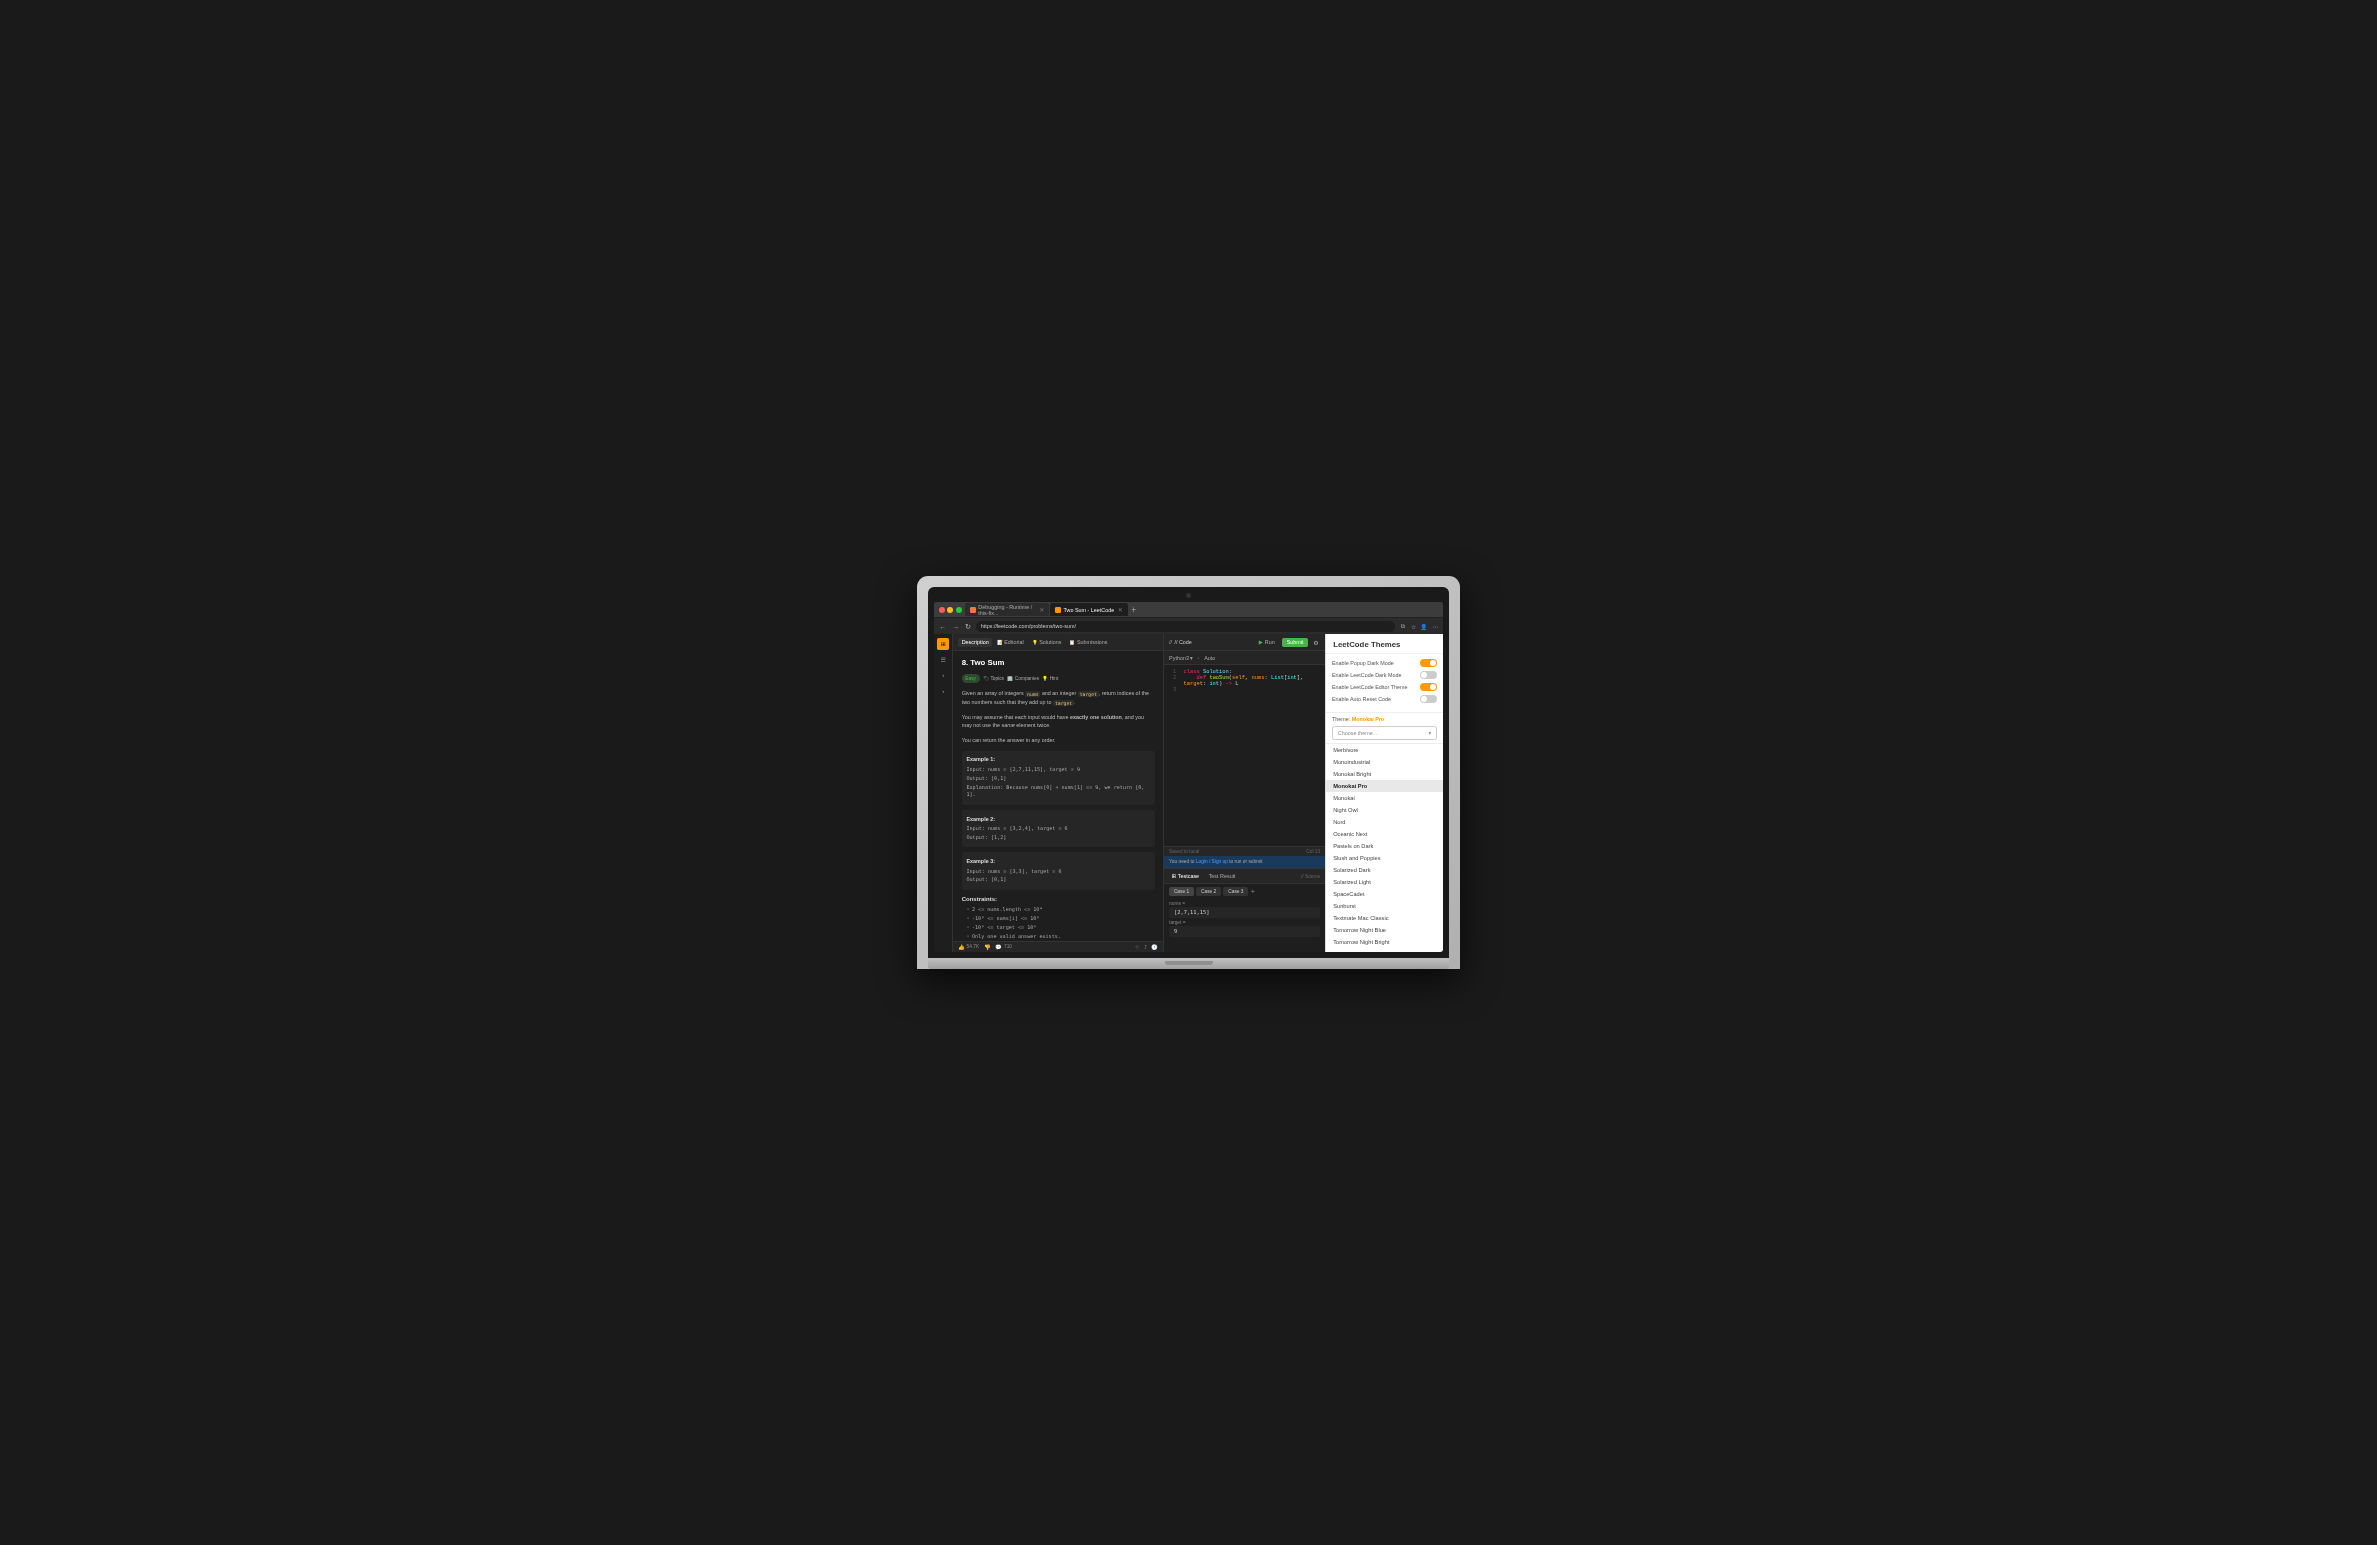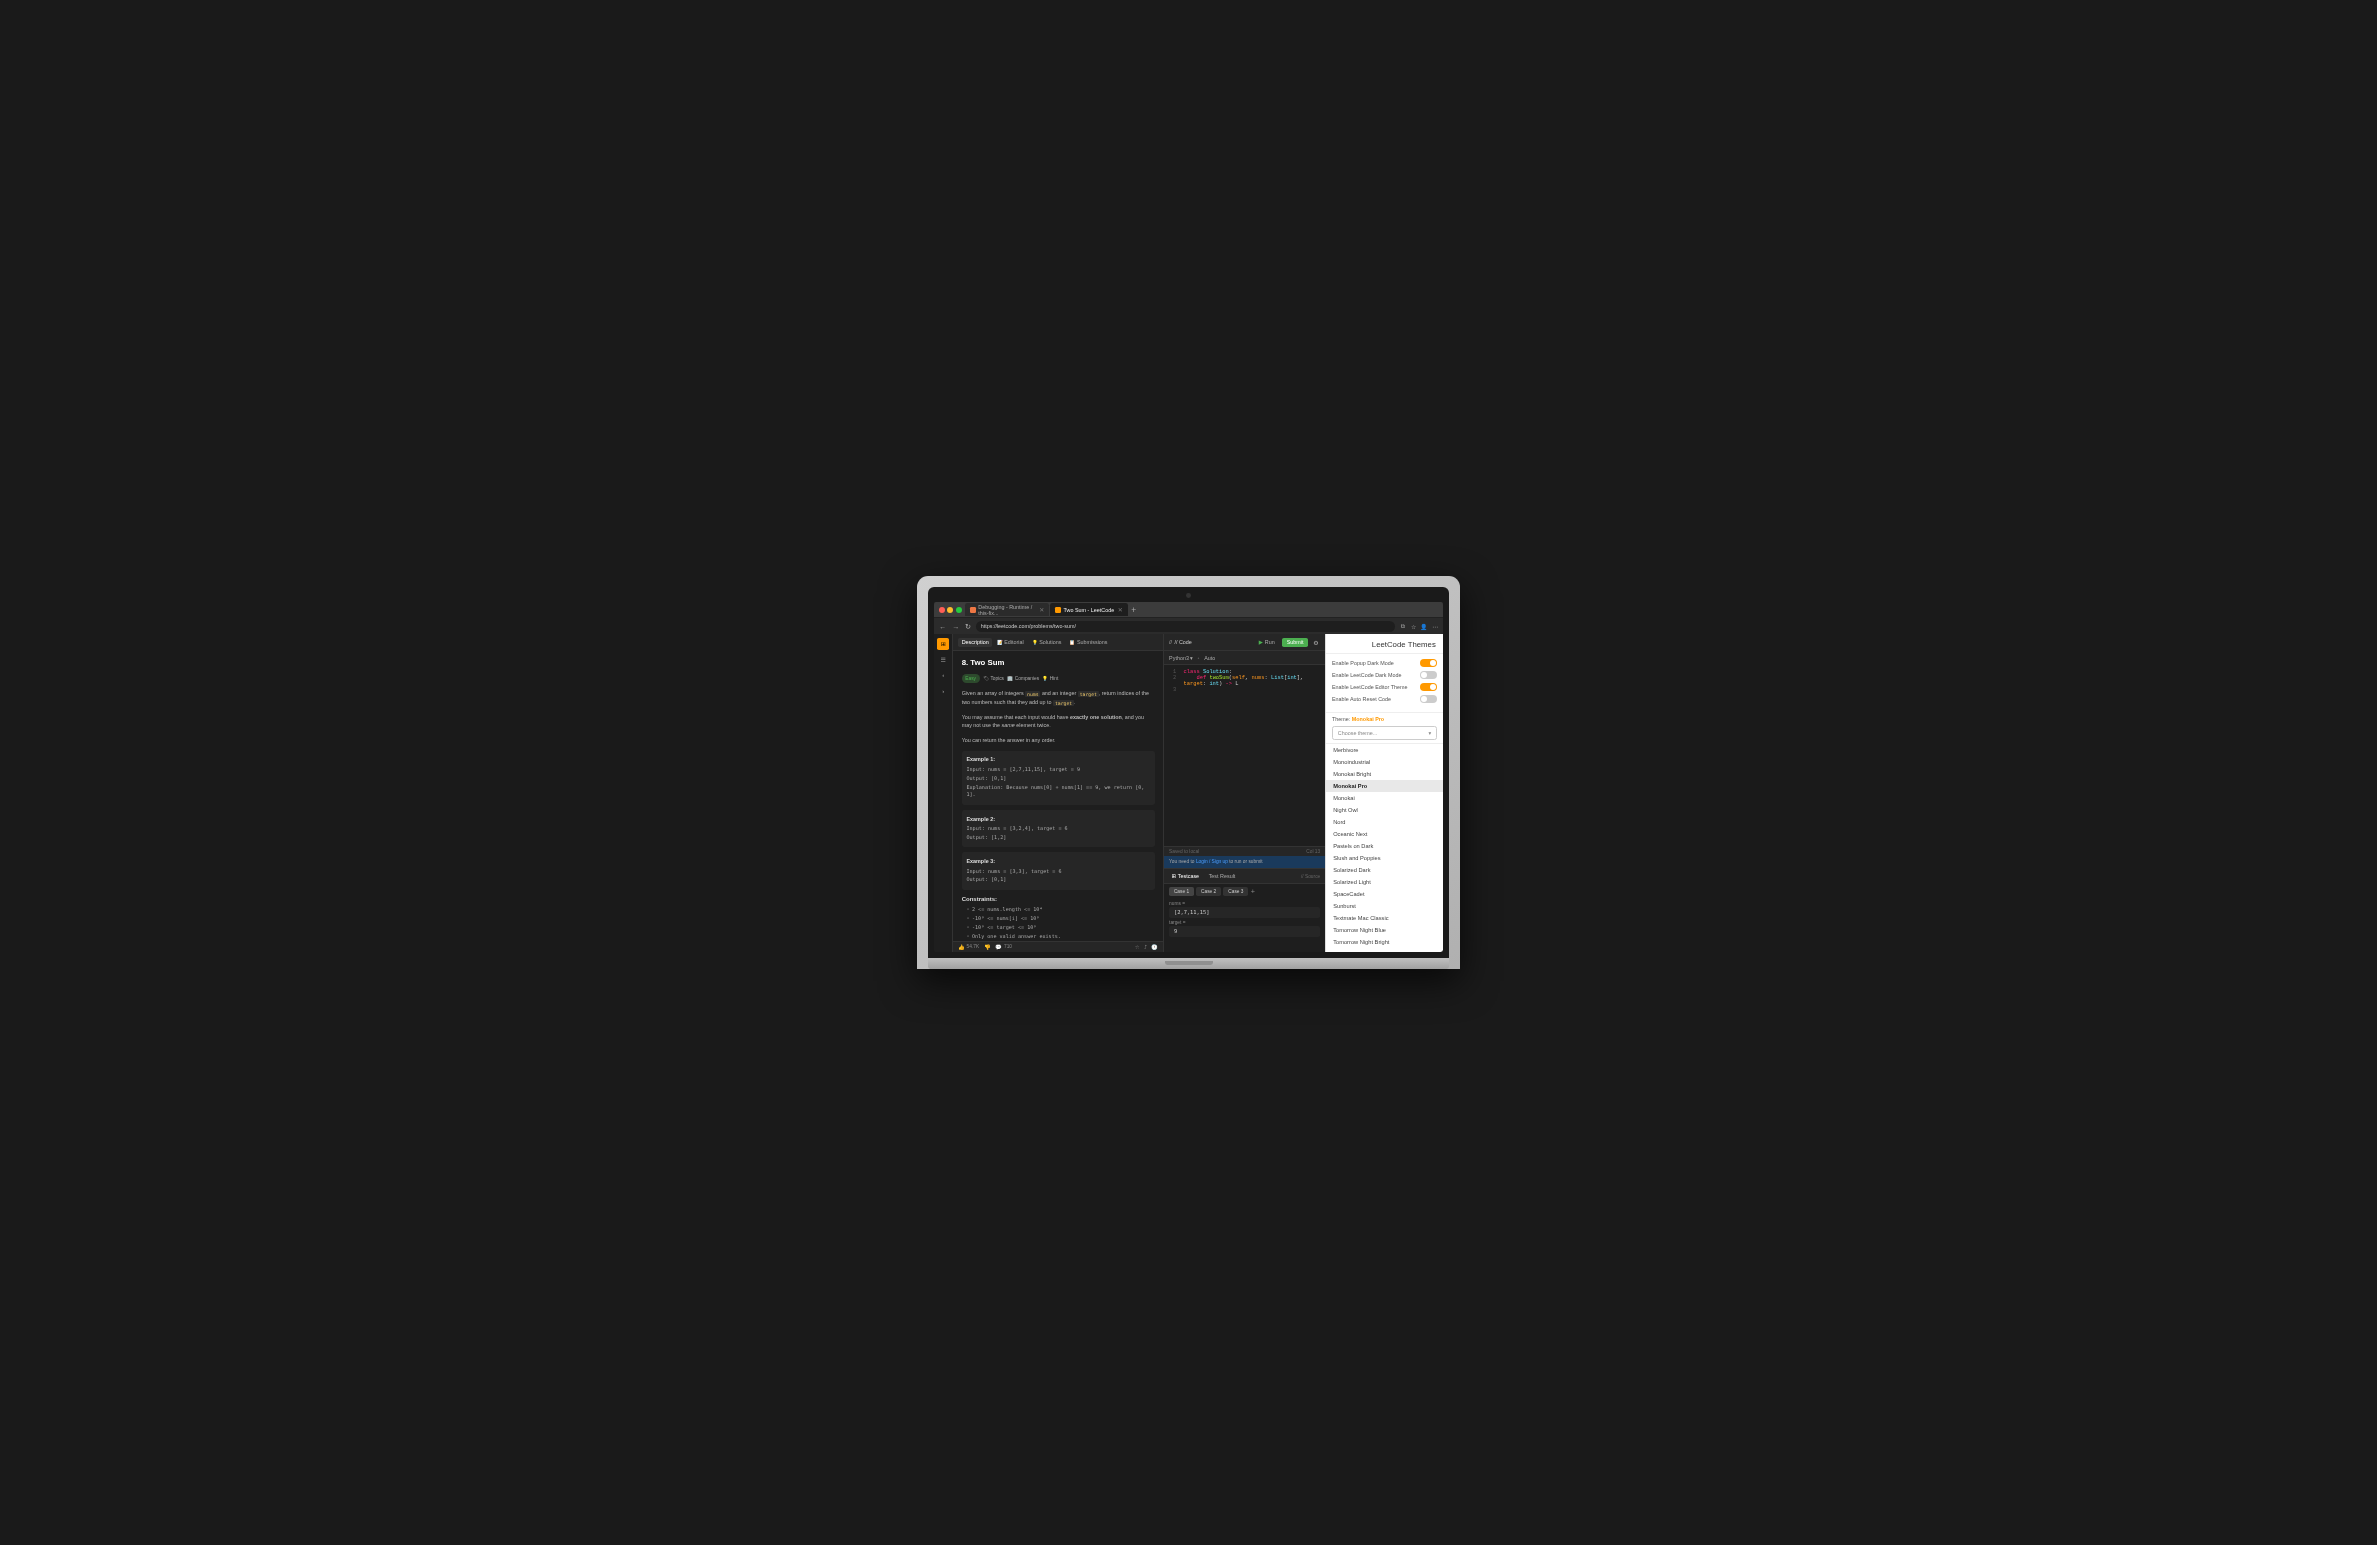--- a/index.html
+++ b/index.html
@@ -540,24 +540,23 @@
       background: #fff;
       border-left: 0.6px solid #ddd;
       display: flex;
       flex-direction: column;
       flex-shrink: 0;
       font-family: -apple-system, BlinkMacSystemFont, sans-serif;
     }
     .themes-header {
       padding: 6px 7.2px 3.6px;
       font-size: 7.8px;
-      font-weight: 400;
+      font-weight: 700;
       color: #333;
       border-bottom: 0.6px solid #eee;
-      text-align: right;
     }
     .themes-settings {
       padding: 4.8px 6px;
       border-bottom: 0.6px solid #eee;
     }
     .toggle-row {
       display: flex;
       align-items: center;
       justify-content: space-between;
       margin-bottom: 3.6px;

